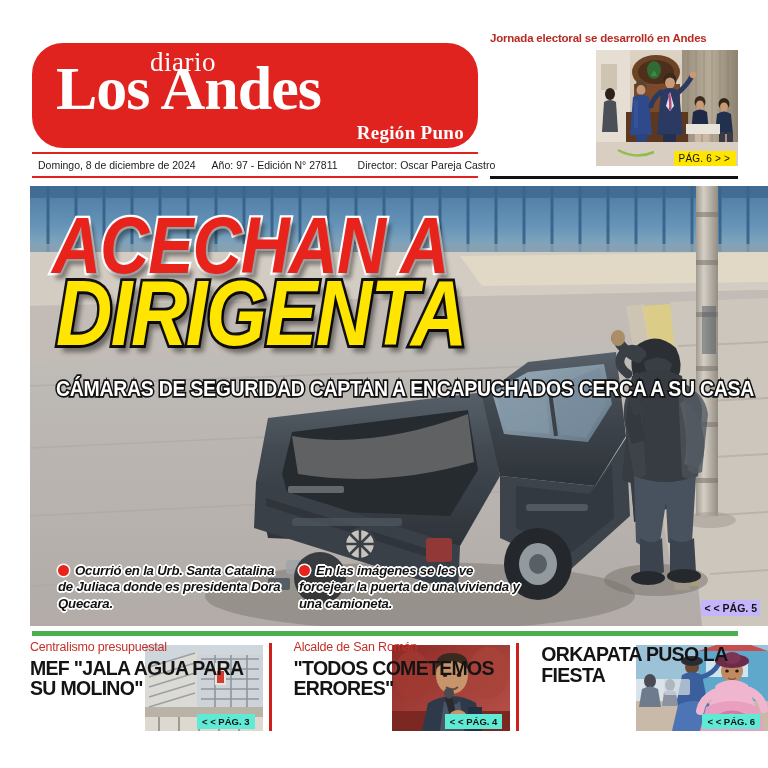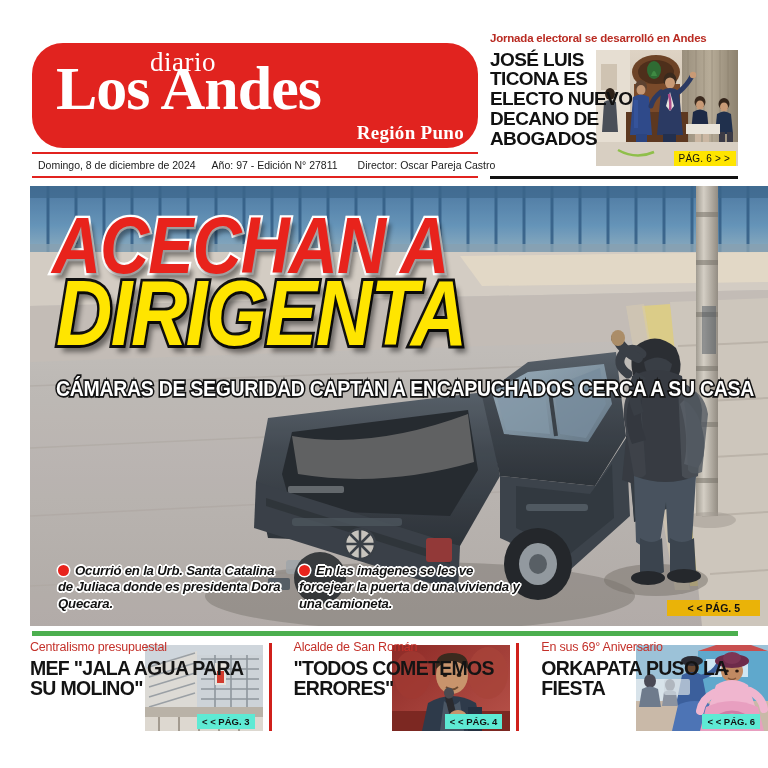--- a/index.html
+++ b/index.html
@@ -250,25 +250,25 @@
     border-radius: 50%;
     background: #E8231C;
     margin-right: 6px;
     vertical-align: -1px;
     box-shadow: 0 0 0 1.5px #ffffff;
   }
   .main-pag {
     position: absolute;
     right: 8px; bottom: 10px;
     z-index: 7;
-    background: #eab308;
+    background: #c4b5fd;
     color: #111;
     font-size: 10.5px;
     font-weight: 700;
-    padding: 2px 20px;
+    padding: 2px 3px;
     white-space: nowrap;
   }
 
   
   .green-bar {
     position: absolute;
     left: 32px; top: 631px;
     width: 706px;
     height: 5px;
     background: #4CAF4F;
@@ -437,21 +437,20 @@
             <g>
               <ellipse cx="14" cy="44" rx="5" ry="6" fill="#2d2118"></ellipse>
               <path d="M8 52 q6 -4 12 0 l2 30 h-16 z" fill="#4a4f58"></path>
             </g>
             <rect x="0" y="92" width="142" height="24" fill="#d8cfc2"></rect>
             <path d="M22 100 q18 10 36 2" stroke="#8fbf4a" stroke-width="2.5" fill="none"></path>
             <rect x="90" y="74" width="34" height="10" fill="#e9e4da"></rect>
           </svg>
         </div>
 
-        <div class="tr-headline">JOSÉ LUIS TICONA ES ELECTO NUEVO DECANO DE ABOGADOS</div>
 
         <div class="tr-pag">PÁG. 6 &gt; &gt;</div>
       </div>
     </div>
 
     <div class="tr-rule"></div>
   </div>
 
   <div class="mainstory">
 
@@ -755,20 +754,19 @@
           </g>
           <g>
             <ellipse cx="14" cy="36" rx="6" ry="7" fill="#4a4a55"></ellipse>
             <path d="M6 44 q8 -5 16 0 l3 18 h-22 z" fill="#6e7b8c"></path>
             <ellipse cx="34" cy="40" rx="5" ry="6" fill="#55505a"></ellipse>
             <path d="M28 47 q6 -4 12 0 l2 14 h-16 z" fill="#8b93a0"></path>
           </g>
           <rect x="28" y="34" width="26" height="16" rx="2" fill="#cfd8e0" opacity="0.75"></rect>
         </svg>
       </div>
-      <div class="b-kicker">En sus 69° Aniversario</div>
       <div class="b-head">ORKAPATA PUSO LA FIESTA</div>
       <div class="b-pag">&lt; &lt; PÁG. 6</div>
     </div>
 
   </div>
 
 </div>
 
 </body></html>

